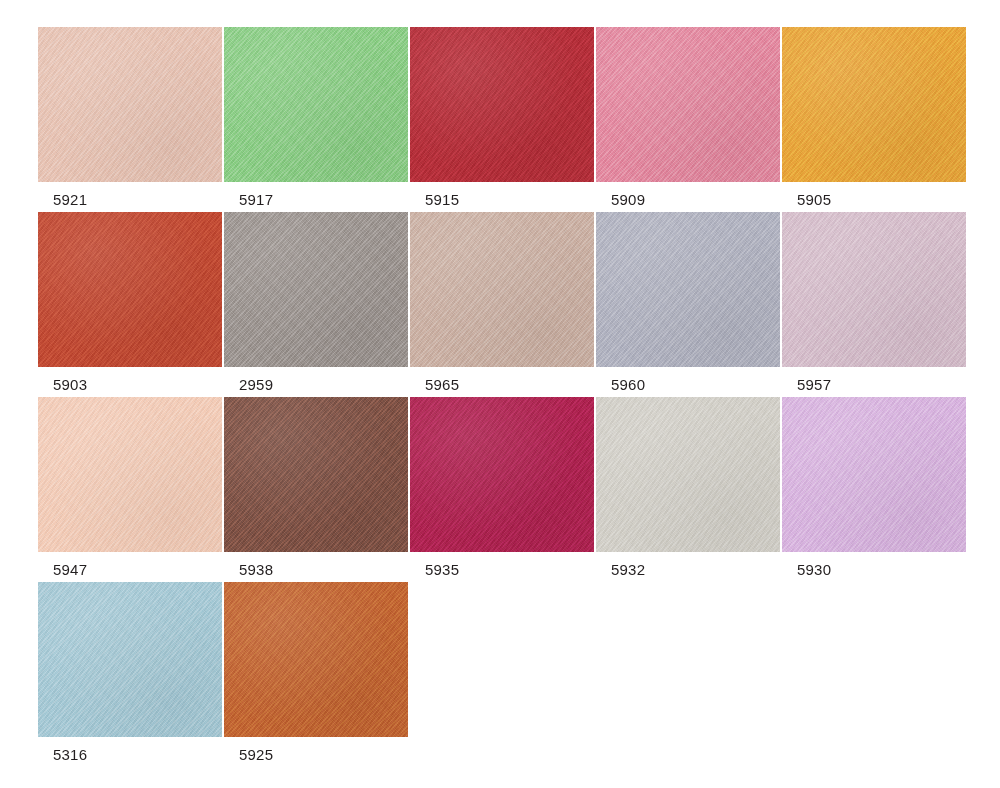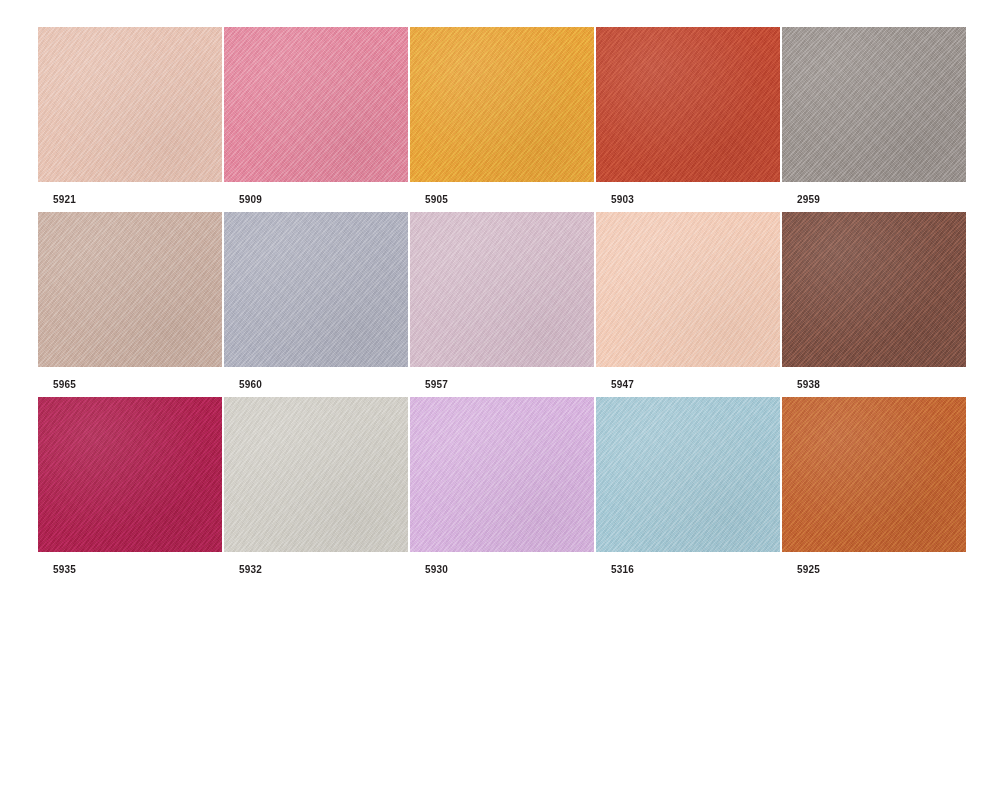--- a/index.html
+++ b/index.html
@@ -76,37 +76,44 @@
         rgba(255,255,255,0.03) 2px,
         rgba(255,255,255,0.03) 5px),
       radial-gradient(ellipse at 30% 25%, rgba(255,255,255,0.10), rgba(255,255,255,0) 62%),
       radial-gradient(ellipse at 72% 78%, rgba(0,0,0,0.045), rgba(0,0,0,0) 66%);
     pointer-events: none;
   }
   .swatch-label {
     position: absolute;
     left: 15px;
     top: 163px;
-    font-size: 10px;
+    font-size: 15px;
     line-height: 19px;
     color: #231f20;
     letter-spacing: 0.2px;
     white-space: nowrap;
     font-family: "Liberation Sans", sans-serif;
-    font-weight: bold;
   }
 </style>
 </head>
 <body>
 
 <div id="swatch-board">
   <div class="swatch-grid">
       <div class="swatch-cell">
         <div class="swatch-chip" style="background-color: rgb(232, 195, 180);"></div>
         <div class="swatch-label">5921</div>
+      </div>
+      <div class="swatch-cell">
+        <div class="swatch-chip" style="background-color: rgb(137, 206, 132);"></div>
+        <div class="swatch-label">5917</div>
+      </div>
+      <div class="swatch-cell">
+        <div class="swatch-chip" style="background-color: rgb(180, 43, 54);"></div>
+        <div class="swatch-label">5915</div>
       </div>
       <div class="swatch-cell">
         <div class="swatch-chip" style="background-color: rgb(228, 135, 159);"></div>
         <div class="swatch-label">5909</div>
       </div>
       <div class="swatch-cell">
         <div class="swatch-chip" style="background-color: rgb(233, 164, 55);"></div>
         <div class="swatch-label">5905</div>
       </div>
       <div class="swatch-cell">

